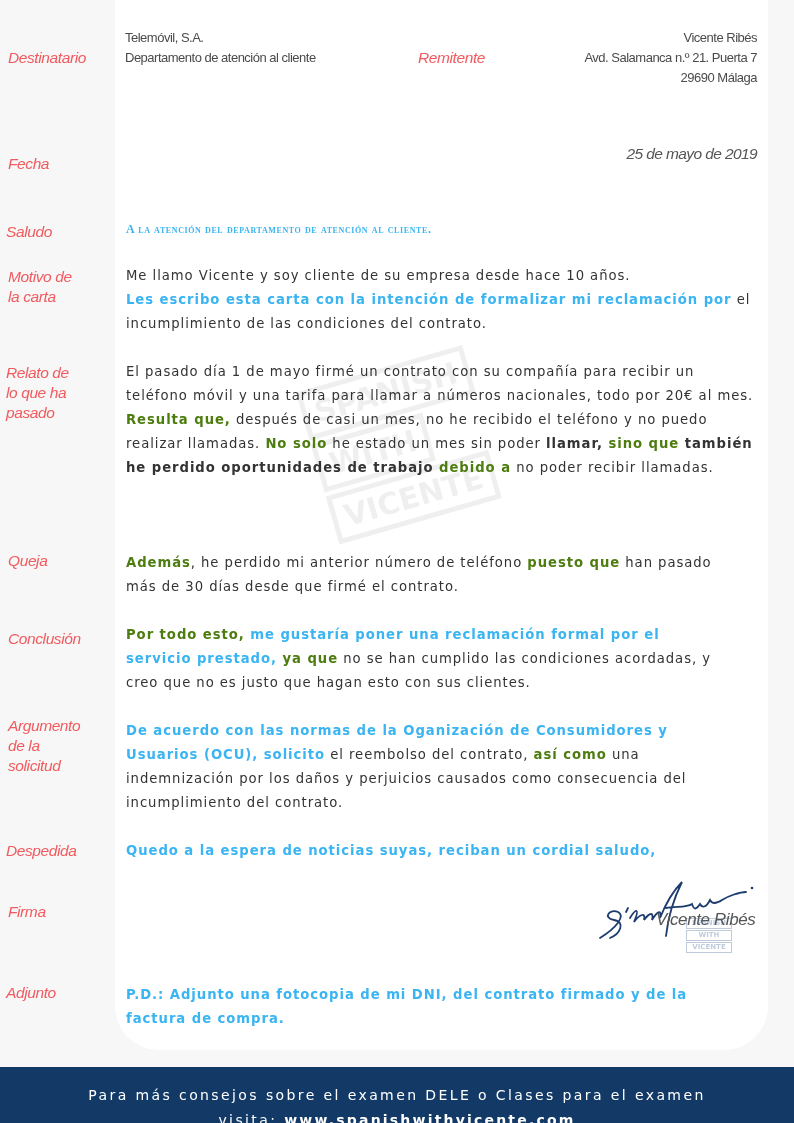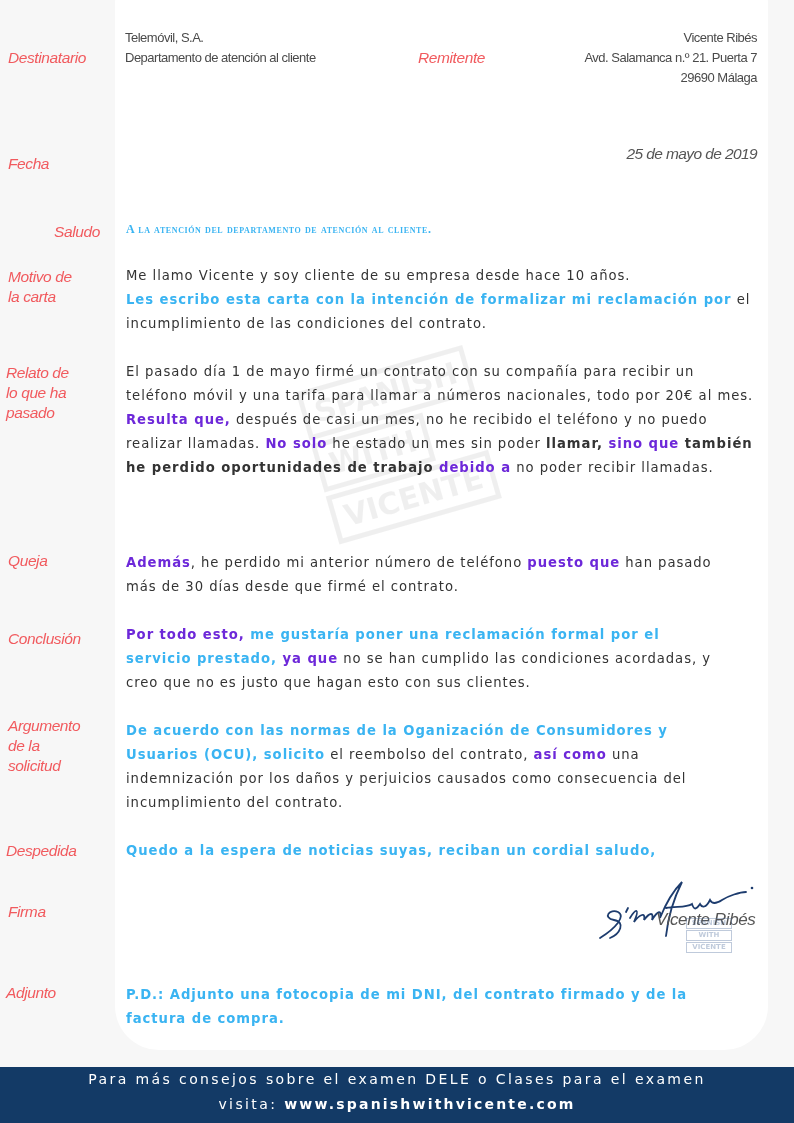--- a/index.html
+++ b/index.html
@@ -61,21 +61,21 @@
     position: absolute;
     left: 126px;
     width: 640px;
     font-family: "DejaVu Sans", sans-serif;
     font-size: 13.2px;
     line-height: 24px;
     color: #333;
     letter-spacing: 0.95px;
   }
   .blue { color: #3ab4f2; font-weight: bold; }
-  .green { color: #6d28d9; font-weight: bold; }
+  .green { color: #4d7c0f; font-weight: bold; }
   .bold { font-weight: bold; color: #333; }
   .watermark {
     position: absolute;
     left: 318px; top: 360px;
     width: 210px; height: 190px;
     transform: rotate(-16deg);
     opacity: 0.07;
     color: #333;
     font-family: "DejaVu Sans", sans-serif;
     font-weight: bold;
@@ -124,39 +124,39 @@
     position: absolute;
     left: 0; top: 1067px;
     width: 794px; height: 56px;
     background: #133a66;
     color: #ffffff;
     text-align: center;
     font-family: "DejaVu Sans", sans-serif;
     font-size: 14px;
     line-height: 25px;
     letter-spacing: 2.4px;
-    padding-top: 0;
+    padding-top: 16px;
   }
   .footer .url { font-weight: bold; letter-spacing: 2.2px; }
 </style>
 </head>
 <body>
 
 <div class="card"></div>
 
 <div class="watermark">
   <div>SPANISH</div><br>
   <div>WITH</div><br>
   <div>VICENTE</div>
 </div>
 
 <div class="label" style="top:48px;">Destinatario</div>
 <div class="label" style="left:418px; top:48px;">Remitente</div>
 <div class="label" style="top:154px;">Fecha</div>
-<div class="label l6" style="top:222px;margin-left:48px;">Saludo</div>
+<div class="label l6" style="top:222px;">Saludo</div>
 <div class="label" style="top:267px;">
   <span>Motivo de</span><br>
   <span>la carta</span>
 </div>
 <div class="label l6" style="top:363px;">
   <span>Relato de</span><br>
   <span>lo que ha</span><br>
   <span>pasado</span>
 </div>
 <div class="label" style="top:551px;">Queja</div>

